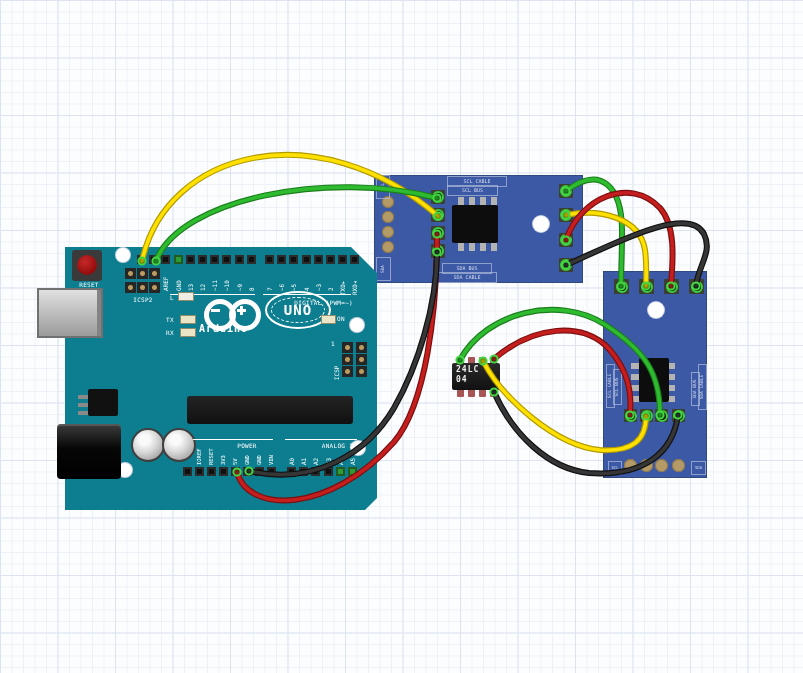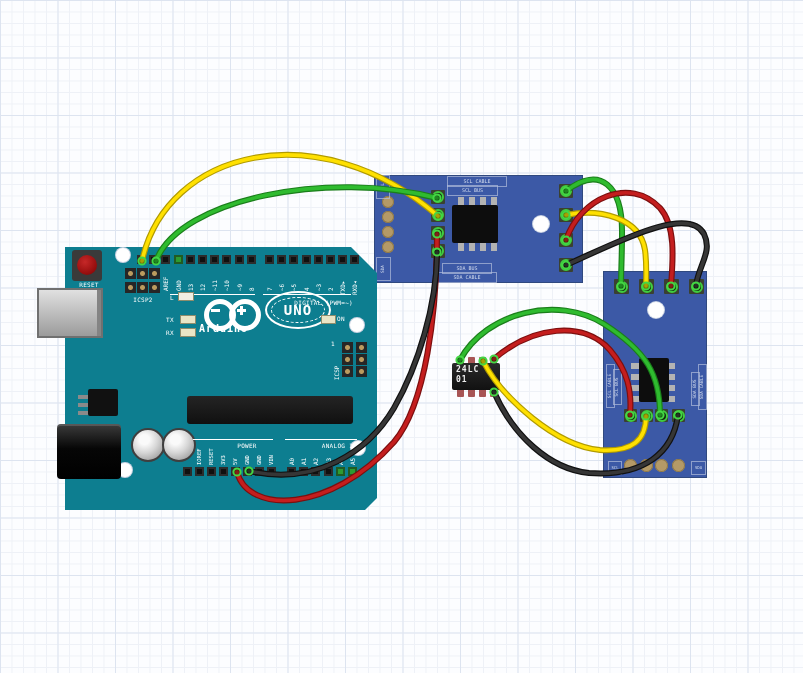--- a/index.html
+++ b/index.html
@@ -282,21 +282,21 @@
   <span class="dipstub" style="left:5px;top:1px;"></span>
   <span class="dipstub" style="left:16px;top:1px;"></span>
   <span class="dipstub" style="left:27px;top:1px;"></span>
   <span class="dipstub" style="left:38px;top:1px;"></span>
   <span class="dipstub" style="left:5px;top:33px;"></span>
   <span class="dipstub" style="left:16px;top:33px;"></span>
   <span class="dipstub" style="left:27px;top:33px;"></span>
   <span class="dipstub" style="left:38px;top:33px;"></span>
   <span class="chipbody" style="left:0;top:7px;width:48px;height:27px;background:linear-gradient(180deg,#2a2a2a,#111);"></span>
   <span class="eeprom-text" style="left:4px;top:9px;">24LC</span>
-  <span class="eeprom-text" style="left:4px;top:19px;">01</span>
+  <span class="eeprom-text" style="left:4px;top:19px;">04</span>
 </div>
 
 <svg class="wires" width="803" height="673" viewBox="0 0 803 673">
   <path class="wire-under" d="M142,261 C166,150 318,112 438,216" stroke="#b19b00"></path>
     <path class="wire-main" d="M142,261 C166,150 318,112 438,216" stroke="#ffe000"></path>
   <path class="wire-under" d="M156,261 C180,198 330,170 437,198" stroke="#1b7e1b"></path>
     <path class="wire-main" d="M156,261 C180,198 330,170 437,198" stroke="#2fbb2f"></path>
   <path class="wire-under" d="M237,472 C248,514 330,514 394,442 C426,404 437,312 437,234" stroke="#7c0f0f"></path>
     <path class="wire-main" d="M237,472 C248,514 330,514 394,442 C426,404 437,312 437,234" stroke="#c41e1e"></path>
   <path class="wire-under" d="M249,471 C316,486 368,452 394,408 C418,366 437,305 437,252" stroke="#111111"></path>

